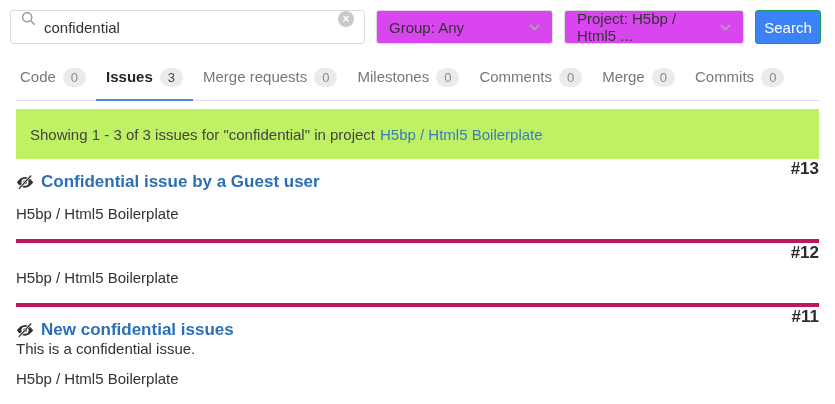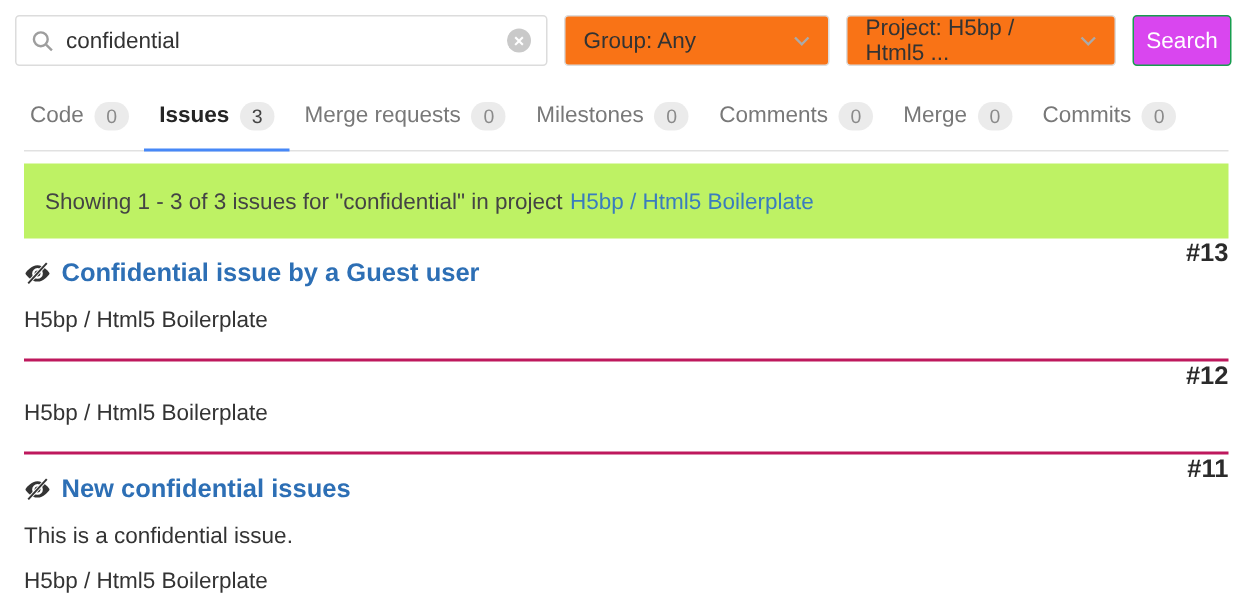--- a/index.html
+++ b/index.html
@@ -2,28 +2,28 @@
 <html><head>
 <meta charset="utf-8">
 <style>
   * { margin:0; padding:0; box-sizing:border-box; }
   html,body { width:835px; height:404px; background:#fff; overflow:hidden;
     font-family:"Liberation Sans","DejaVu Sans",sans-serif; color:#333; }
 
   
   .header { display:flex; align-items:center; padding:10px 0 10px 10px; gap:11px; }
   .search-box { width:355px; height:34px; border:1px solid #dcdcdc; border-radius:3px;
-    display:flex; align-items:center; padding:0 10px; background:#fff; }
+    display:flex; padding:0 10px; background:#fff; }
   .search-box .magnifier { flex:none; display:flex; margin-right:8px; }
   .search-value { flex:1; font-size:15px; color:#333; border:0; outline:none;
     font-family:inherit; background:transparent; }
   .clear-btn { flex:none; width:16px; height:16px; border-radius:50%; background:#c9c9c9;
     color:#fff; font-size:12px; line-height:16px; text-align:center; cursor:pointer;
     font-weight:bold; }
-  .dropdown { height:34px; border:1px solid #dcdcdc; border-radius:3px; background:#f97316;
+  .dropdown { height:34px; border:1px solid #dcdcdc; border-radius:3px; background:#d946ef;
     display:flex; align-items:center; justify-content:space-between; padding:0 12px;
     font-size:15px; color:#333; cursor:pointer; }
   .dropdown.group { width:177px; }
   .dropdown.project { width:180px; }
   .chev { margin-left:8px; display:flex; }
   .search-btn { width:66px; height:34px; border:1px solid #179d4e; border-radius:3px;
     color:#fff; font-size:15px; font-family:inherit; cursor:pointer; }
 
   
   .tabs { margin:0 16px; border-bottom:1px solid #e1e1e1; display:flex; padding-left:0; }
@@ -36,29 +36,29 @@
     border-radius:10px; padding:1px 8px; margin-left:7px; line-height:17px; }
   .tab.active .badge { color:#444; }
 
   
   .summary { margin:8px 16px 0; background:#bef264; height:50px; display:flex;
     align-items:center; padding:0 14px; font-size:15px; color:#444; }
   .summary a { color:#3a7cbe; text-decoration:none; margin-left:5px; cursor:pointer; }
 
   
   .results { margin:0 16px; }
-  .result { position:relative; padding:13px 0 17px; border-bottom:2px solid #be185d; }
+  .result { position:relative; padding:13px 0 17px; border-bottom:4px solid #be185d; }
   .result:last-child { border-bottom:0; }
   .title-row { display:flex; align-items:center; }
   .eye-slash { flex:none; display:flex; margin-right:7px; }
   .issue-title { font-size:17px; font-weight:bold; color:#2d6fb5; text-decoration:none;
     cursor:pointer; }
   .issue-id { position:absolute; right:0; top:0; font-size:17px; font-weight:bold;
     color:#2b2b2b; }
-  .issue-desc { margin-top:13px; font-size:15px; color:#333; }
+  .issue-desc { font-size:15px; color:#333; }
   .issue-project { margin-top:13px; font-size:15px; color:#333; }
 </style>
 </head>
 <body>
 
 <div class="header">
   <div class="search-box">
     <span class="magnifier">
       <svg width="15" height="15" viewBox="0 0 15 15">
           <circle cx="6.2" cy="6.2" r="4.6" fill="none" stroke="#9e9e9e" stroke-width="1.6"></circle>
@@ -80,21 +80,21 @@
 
   <div class="dropdown project">
     <span>Project: H5bp / Html5 ...</span>
     <span class="chev">
       <svg width="11" height="7" viewBox="0 0 11 7">
           <polyline points="1,1 5.5,5.5 10,1" fill="none" stroke="#aaa" stroke-width="1.6"></polyline>
         </svg>
     </span>
   </div>
 
-  <button class="search-btn" style="background:#d946ef">Search</button>
+  <button class="search-btn" style="background:#3b82f6">Search</button>
 </div>
 
 <div class="tabs">
   <div class="tab">
     <span>Code</span>
     <span class="badge">0</span>
   </div>
   <div class="tab active">
     <span>Issues</span>
     <span class="badge">3</span>

